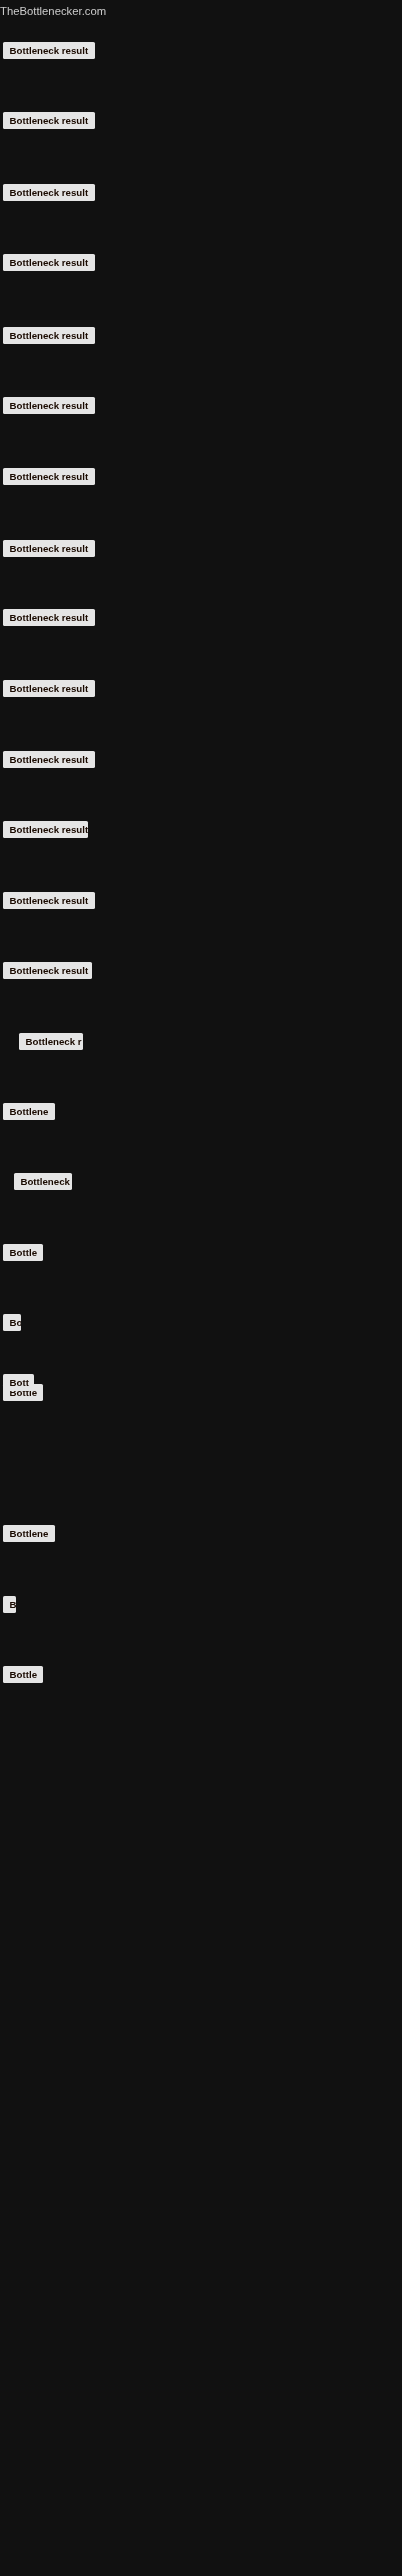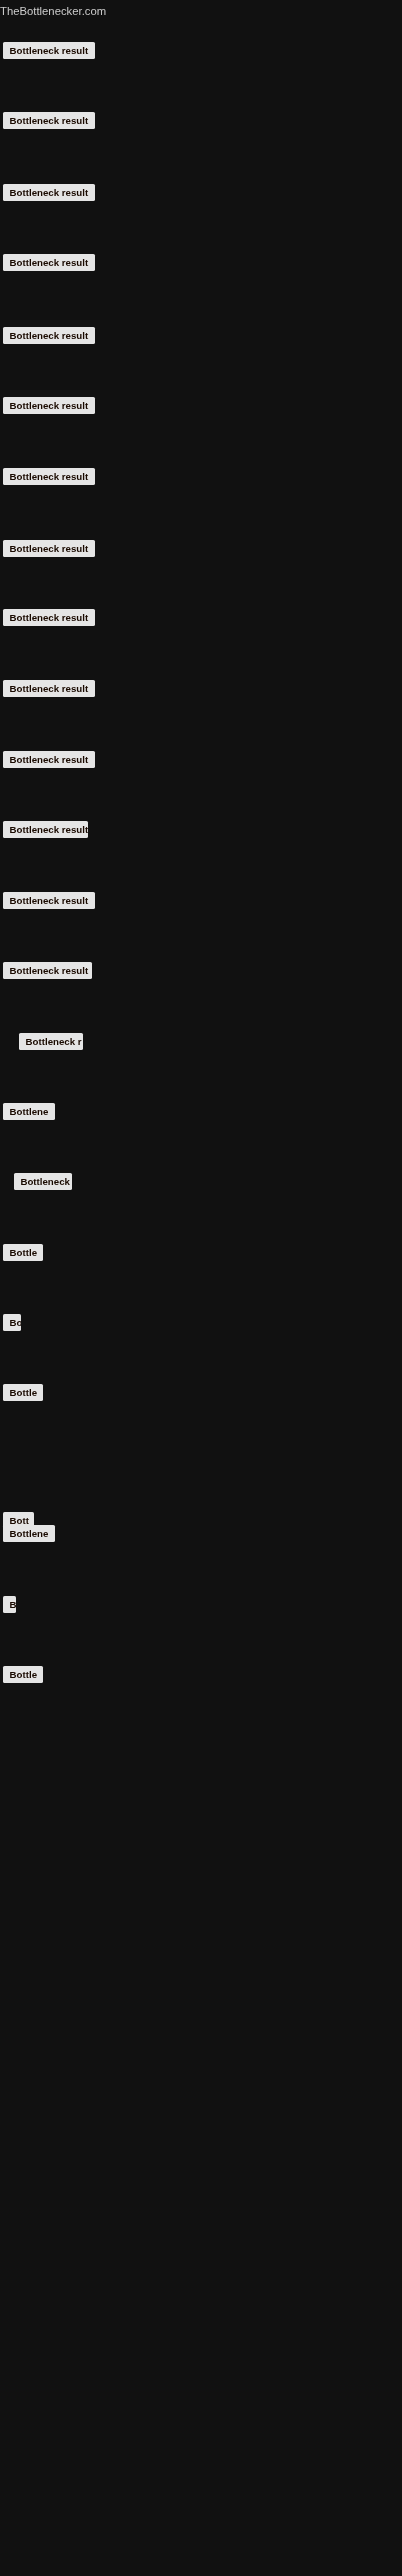--- a/index.html
+++ b/index.html
@@ -57,18 +57,18 @@
     <div style="position: absolute; top: 731px; left: 3.2px;"><span class="bottleneck-badge" style="max-width: 97px; display: inline-block; overflow: hidden; white-space: nowrap;">Bottleneck result</span></div>
     <div style="position: absolute; top: 801px; left: 3.2px;"><span class="bottleneck-badge" style="max-width: 85px; display: inline-block; overflow: hidden; white-space: nowrap;">Bottleneck result</span></div>
     <div style="position: absolute; top: 872px; left: 3.2px;"><span class="bottleneck-badge" style="max-width: 97px; display: inline-block; overflow: hidden; white-space: nowrap;">Bottleneck result</span></div>
     <div style="position: absolute; top: 942px; left: 3.2px;"><span class="bottleneck-badge" style="max-width: 89px; display: inline-block; overflow: hidden; white-space: nowrap;">Bottleneck result</span></div>
     <div style="position: absolute; top: 1013px; left: 3.2px; margin-left: 16px;"><span class="bottleneck-badge" style="max-width: 64px; display: inline-block; overflow: hidden; white-space: nowrap;">Bottleneck r</span></div>
     <div style="position: absolute; top: 1083px; left: 3.2px;"><span class="bottleneck-badge" style="max-width: 52px; display: inline-block; overflow: hidden; white-space: nowrap;">Bottlene</span></div>
     <div style="position: absolute; top: 1153px; left: 14px;"><span class="bottleneck-badge" style="max-width: 58px; display: inline-block; overflow: hidden; white-space: nowrap;">Bottleneck</span></div>
     <div style="position: absolute; top: 1224px; left: 3.2px;"><span class="bottleneck-badge" style="max-width: 40px; display: inline-block; overflow: hidden; white-space: nowrap;">Bottle</span></div>
     <div style="position: absolute; top: 1294px; left: 3.2px;"><span class="bottleneck-badge" style="max-width: 17.7px; display: inline-block; overflow: hidden; white-space: nowrap;">Bo</span></div>
     <div style="position: absolute; top: 1364px; left: 3.2px;"><span class="bottleneck-badge" style="max-width: 40px; display: inline-block; overflow: hidden; white-space: nowrap;">Bottle</span></div>
-    <div style="position: absolute; top: 1492px; left: 3.2px; text-decoration: underline;"><span class="bottleneck-badge" style="max-width: 31px; display: inline-block; overflow: hidden; white-space: nowrap;">Bott</span></div>
+    <div style="position: absolute; top: 1354px; left: 3.2px; text-decoration: underline;"><span class="bottleneck-badge" style="max-width: 31px; display: inline-block; overflow: hidden; white-space: nowrap;">Bott</span></div>
     <div style="position: absolute; top: 1505px; left: 3.2px;"><span class="bottleneck-badge" style="max-width: 52px; display: inline-block; overflow: hidden; white-space: nowrap;">Bottlene</span></div>
     <div style="position: absolute; top: 1576px; left: 3.2px;"><span class="bottleneck-badge" style="max-width: 11.3px; display: inline-block; overflow: hidden; white-space: nowrap;">B</span></div>
     <div style="position: absolute; top: 1646px; left: 3.2px;"><span class="bottleneck-badge" style="max-width: 40px; display: inline-block; overflow: hidden; white-space: nowrap;">Bottle</span></div>
   </div>
 
 
 </body></html>

